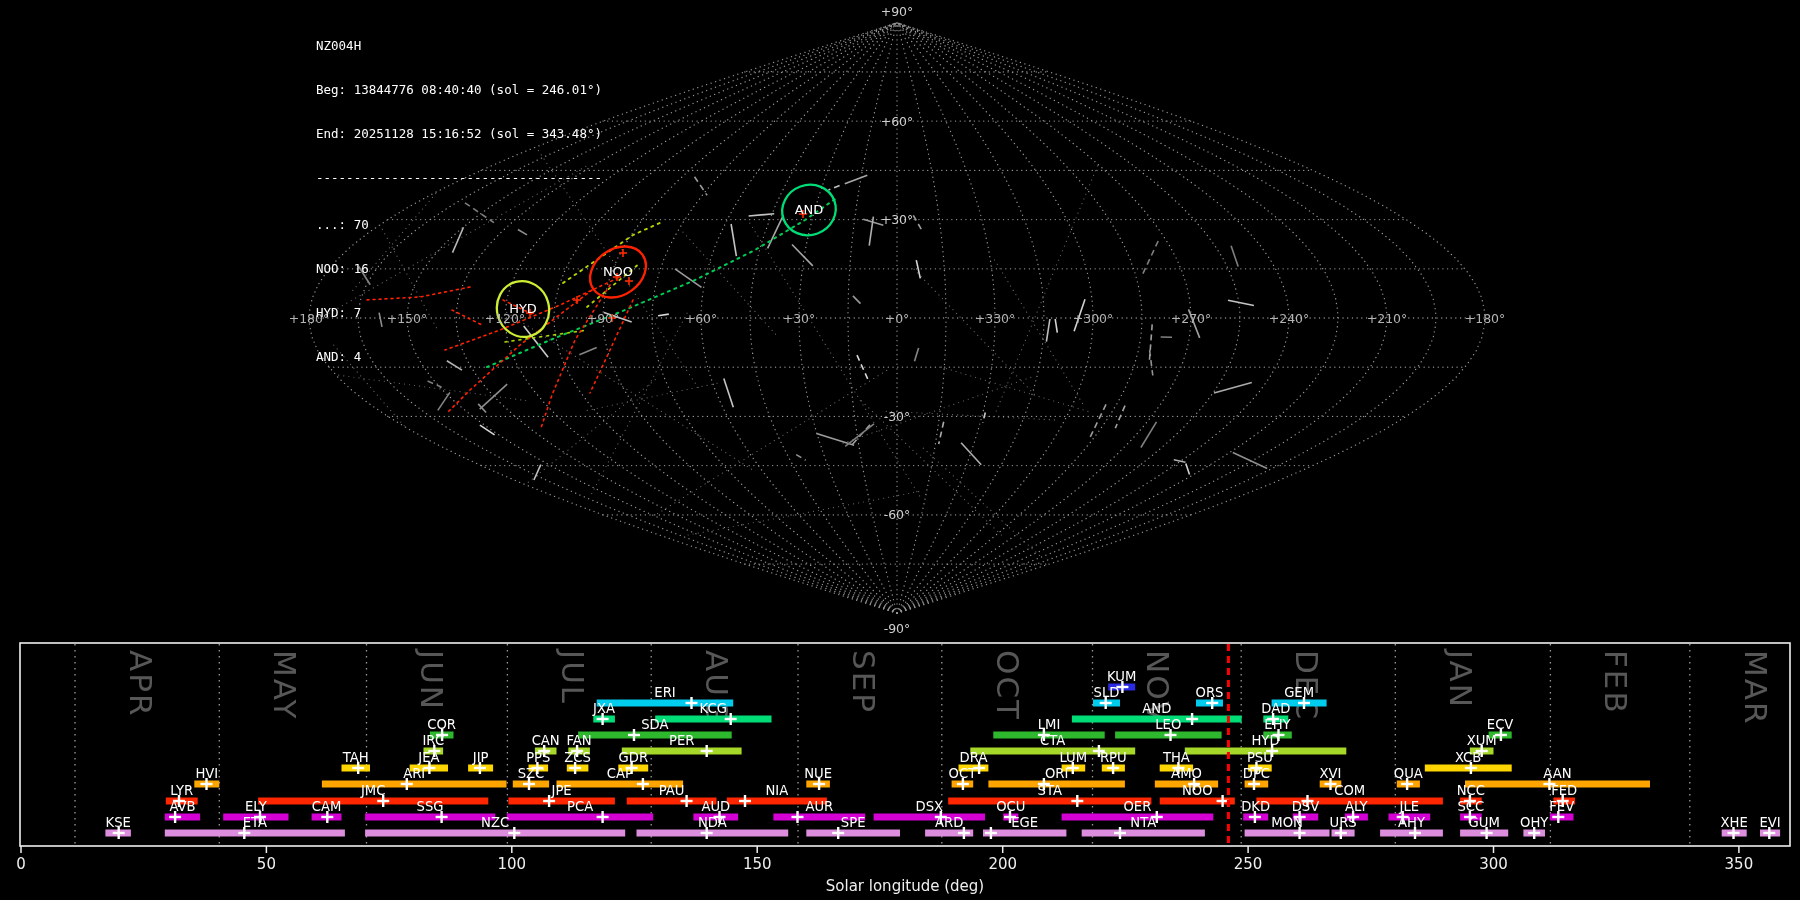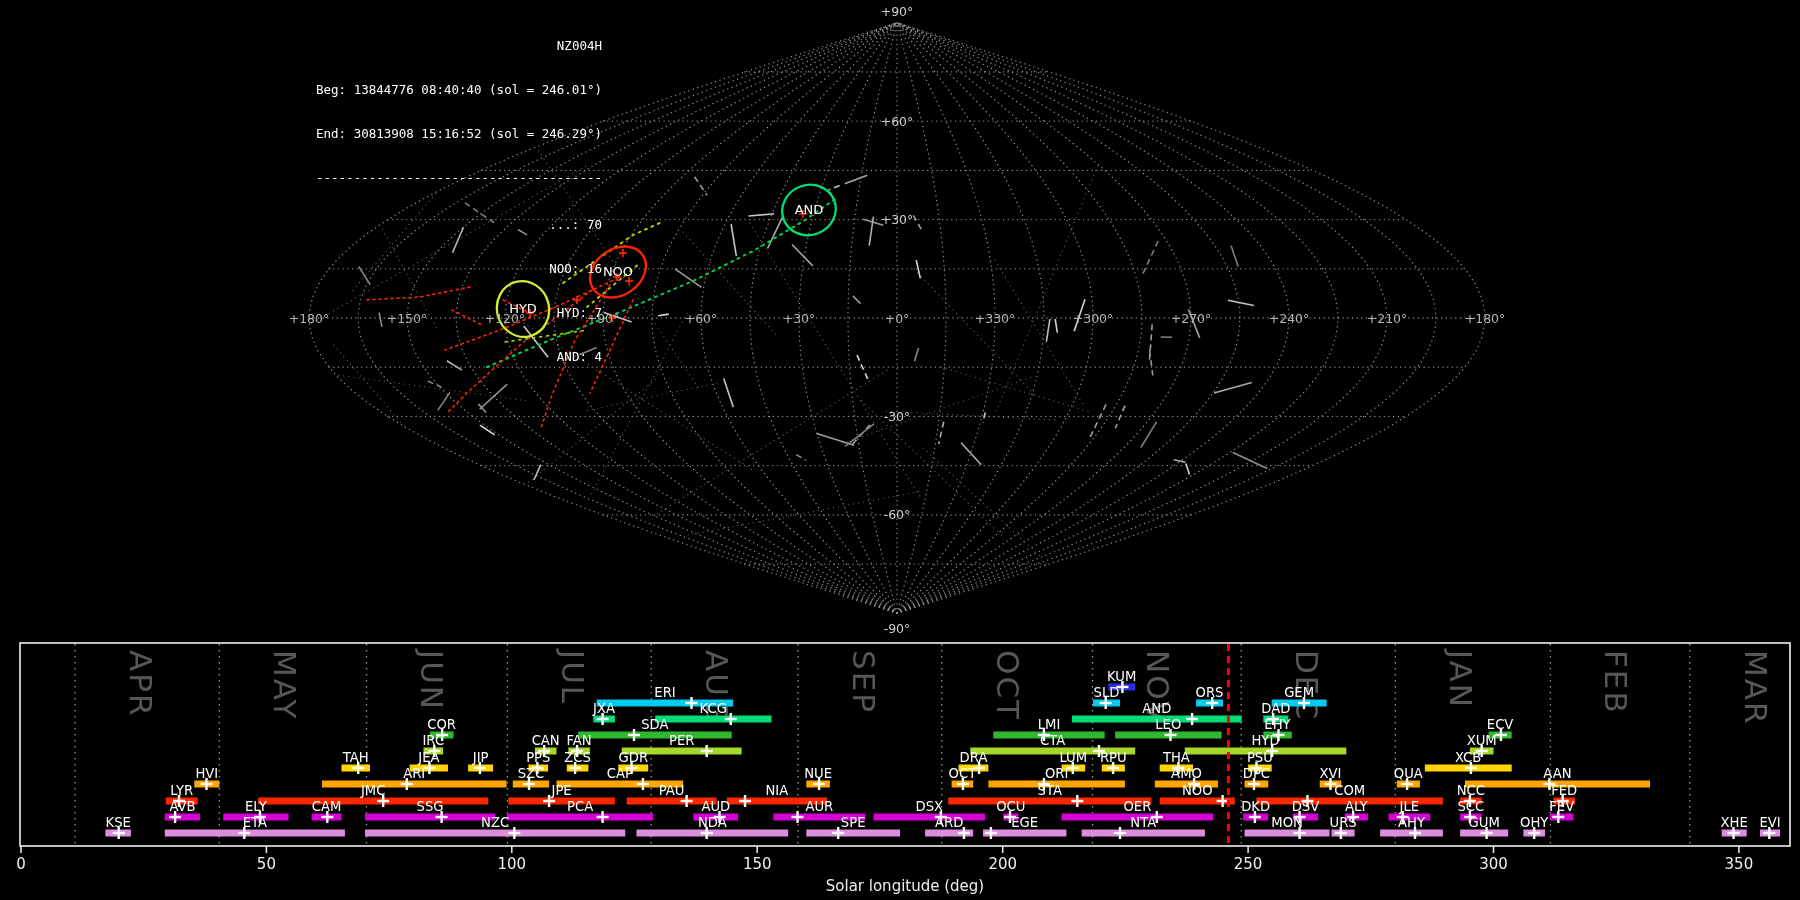--- a/index.html
+++ b/index.html
@@ -2,21 +2,21 @@
 <html><head>
 <meta charset="utf-8">
 <style>
   html,body{margin:0;padding:0;background:#000;}
   body{width:1800px;height:900px;position:relative;overflow:hidden;
        font-family:"DejaVu Sans",sans-serif;}
   .stage{position:absolute;inset:0;}
   svg{position:absolute;left:0;top:0;}
   .info{position:absolute;left:316px;top:10px;color:#fff;
         font-family:"DejaVu Sans Mono",monospace;font-size:12.5px;line-height:14.6px;
-        white-space:pre;z-index:5;text-align:right;}
+        white-space:pre;z-index:5;}
   .info .divider{margin-bottom:4px;}
 </style>
 </head>
 <body>
 
 <div class="stage">
   <svg id="plot" width="1800" height="900">
       <defs>
         <clipPath id="lens">
           <path d="M 897.0,613.3 L 845.8,596.9 L 794.9,580.5 L 744.8,564.1 L 695.9,547.7 L 648.5,531.3 L 603.0,514.9 L 559.7,498.5 L 519.0,482.1 L 481.2,465.6 L 446.6,449.2 L 415.3,432.8 L 387.8,416.4 L 364.1,400.0 L 344.5,383.6 L 329.0,367.2 L 317.9,350.8 L 311.2,334.4 L 309.0,318.0 L 311.2,301.6 L 317.9,285.2 L 329.0,268.8 L 344.5,252.4 L 364.1,236.0 L 387.8,219.6 L 415.3,203.2 L 446.6,186.8 L 481.2,170.4 L 519.0,153.9 L 559.7,137.5 L 603.0,121.1 L 648.5,104.7 L 695.9,88.3 L 744.8,71.9 L 794.9,55.5 L 845.8,39.1 L 897.0,22.7 L 897.0,22.7 L 948.2,39.1 L 999.1,55.5 L 1049.2,71.9 L 1098.1,88.3 L 1145.5,104.7 L 1191.0,121.1 L 1234.3,137.5 L 1275.0,153.9 L 1312.8,170.4 L 1347.4,186.8 L 1378.7,203.2 L 1406.2,219.6 L 1429.9,236.0 L 1449.5,252.4 L 1465.0,268.8 L 1476.1,285.2 L 1482.8,301.6 L 1485.0,318.0 L 1482.8,334.4 L 1476.1,350.8 L 1465.0,367.2 L 1449.5,383.6 L 1429.9,400.0 L 1406.2,416.4 L 1378.7,432.8 L 1347.4,449.2 L 1312.8,465.6 L 1275.0,482.1 L 1234.3,498.5 L 1191.0,514.9 L 1145.5,531.3 L 1098.1,547.7 L 1049.2,564.1 L 999.1,580.5 L 948.2,596.9 L 897.0,613.3 Z"></path>
@@ -598,20 +598,20 @@
         <line x1="1493.5" y1="846" x2="1493.5" y2="853" stroke="#efefef" stroke-width="1.5"></line>
         <text x="1493.5" y="869" text-anchor="middle">300</text>
         <line x1="1738.9" y1="846" x2="1738.9" y2="853" stroke="#efefef" stroke-width="1.5"></line>
         <text x="1738.9" y="869" text-anchor="middle">350</text>
         <text x="905" y="891" text-anchor="middle">Solar longitude (deg)</text>
       </g>
     </svg>
   <div class="info">
     <div>NZ004H</div>
     <div>Beg: 13844776 08:40:40 (sol = 246.01°)</div>
-    <div>End: 30813908 15:16:52 (sol = 246.29°)</div>
+    <div>End: 20251128 15:16:52 (sol = 343.48°)</div>
     <div class="divider">--------------------------------------</div>
     <div>...: 70</div>
     <div>NOO: 16</div>
     <div>HYD: 7</div>
     <div>AND: 4</div>
   </div>
 </div>
 
 </body></html>

